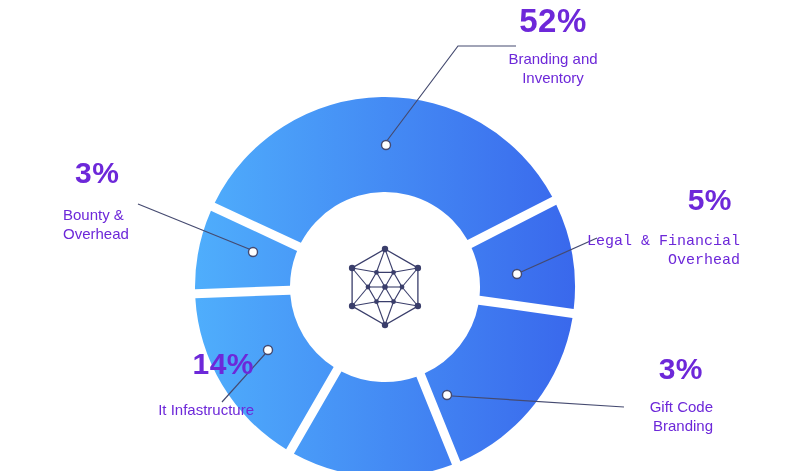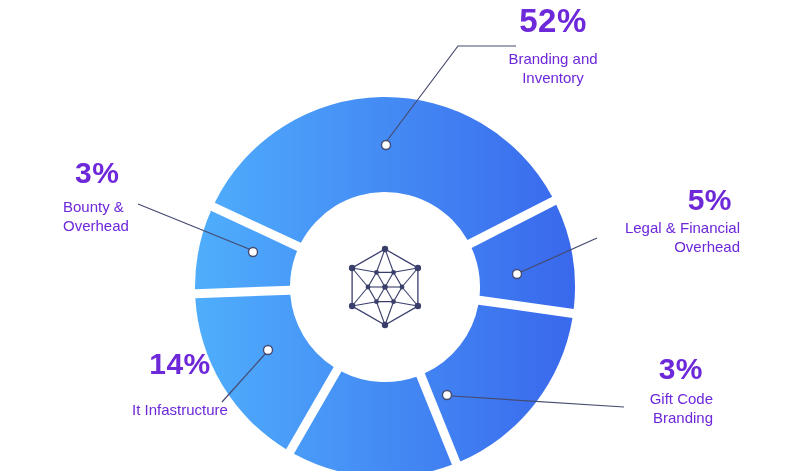--- a/index.html
+++ b/index.html
@@ -9,29 +9,29 @@
   }
   #scene{position:absolute;left:0;top:0;}
   .callout{position:absolute;color:#6d28d9;z-index:2;}
   .callout .pct{font-size:30px;font-weight:800;line-height:1.05;letter-spacing:.5px;}
   .callout .sub{font-size:15px;font-weight:500;line-height:1.32;}
   #callout-branding{left:460px;top:4px;width:186px;text-align:center;}
   #callout-branding .pct{font-size:33px;}
   #callout-branding .sub{margin-top:10px;}
   #callout-bounty{left:63px;top:157px;width:150px;text-align:left;}
   #callout-bounty .pct{padding-left:12px;}
-  #callout-bounty .sub{margin-top:8px;}
+  #callout-bounty .sub{margin-top:16px;}
   #callout-legal{right:70px;top:184px;width:175px;text-align:right;}
   #callout-legal .pct{padding-right:8px;}
-  #callout-legal .sub{margin-top:2px;}
-  #callout-it{left:95px;top:348px;width:170px;text-align:center;}
+  #callout-legal .sub{margin-top:16px;font-family:Liberation Mono, monospace;}
+  #callout-it{left:84px;top:348px;width:170px;text-align:right;}
   #callout-it .sub{margin-top:20px;}
   #callout-gift{right:97px;top:353px;width:160px;text-align:right;}
   #callout-gift .pct{padding-right:10px;}
-  #callout-gift .sub{margin-top:4px;}
+  #callout-gift .sub{margin-top:12px;}
 </style>
 </head>
 <body>
 
 <div id="stage">
 
   <svg id="scene" width="810" height="471" viewBox="0 0 810 471">
     <defs>
       <linearGradient id="donutGrad" gradientUnits="userSpaceOnUse" x1="195" y1="287" x2="580" y2="287">
         <stop offset="0" stop-color="#4FAEFC"></stop>

